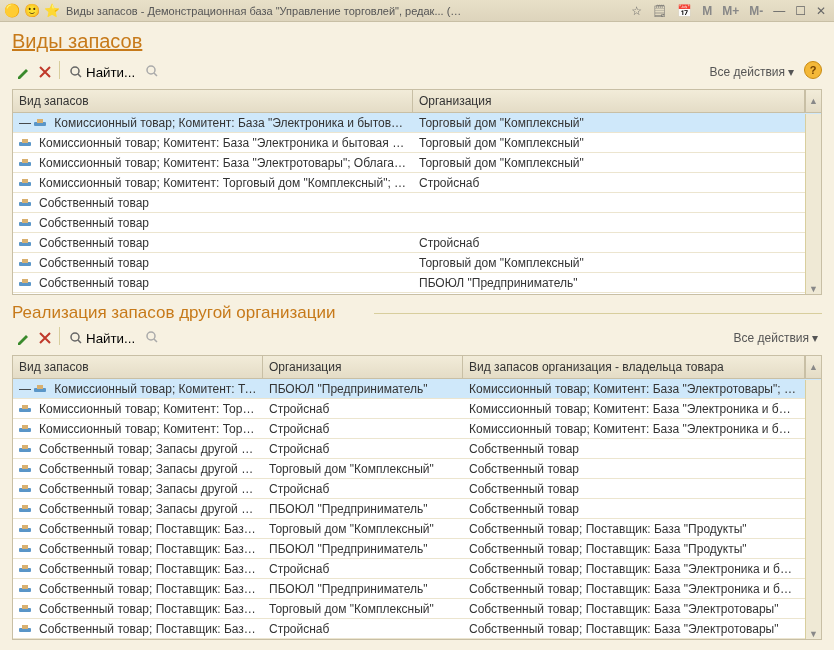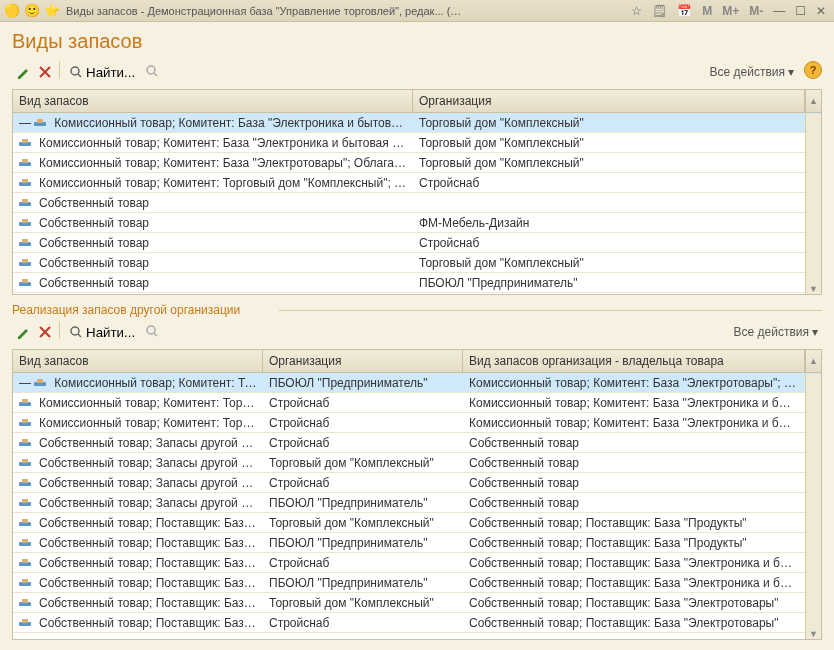--- a/index.html
+++ b/index.html
@@ -43,20 +43,21 @@
   height: calc(100% - 22px);
   display: flex;
   flex-direction: column;
 }
 
 h1.page-title {
   font-size: 20px;
   color: #c77a1a;
   font-weight: normal;
   margin-bottom: 6px;
+  text-decoration: underline;
 }
 
 .toolbar {
   display: flex;
   gap: 0;
   padding: 2px 0 6px 0;
 }
 .toolbar .tool-btn {
   width: 22px; height: 22px;
   border: 1px solid transparent;
@@ -130,21 +131,21 @@
   width: 16px; height: 10px;
   display: inline-block;
   margin-right: 4px;
   vertical-align: middle;
 }
 .row-icon svg { display:block; }
 
 .section-title {
   color: #c77a1a;
   margin: 8px 0 2px 0;
-  font-size: 12px;
+  font-size: 17px;
   display: flex; align-items: center; gap: 31px;
 }
 .section-title .line {
   flex: 1; height: 1px; background: #d8ce9d; margin-left: 8px;
 }
 
 
 .grid1 .c1 { width: 400px; }
 .grid1 .c2 { flex: 1; }
 .grid2 .c1 { width: 250px; }
@@ -261,21 +262,20 @@
                 <rect x="0" y="4" width="12" height="4" rx="1" fill="#5a96c8"></rect>
                 <rect x="3" y="1" width="6" height="4" fill="#d8b070"></rect>
               </svg></span>Собственный товар</div>
           <div style="width:16px"></div>
         </div>
         <div class="tr">
           <div class="td c1"><span class="row-icon"><svg width="16" height="10">
                 <rect x="0" y="4" width="12" height="4" rx="1" fill="#5a96c8"></rect>
                 <rect x="3" y="1" width="6" height="4" fill="#d8b070"></rect>
               </svg></span>Собственный товар</div>
-          <div class="td c2">ФМ-Мебель-Дизайн</div>
           <div style="width:16px"></div>
         </div>
         <div class="tr">
           <div class="td c1"><span class="row-icon"><svg width="16" height="10">
                 <rect x="0" y="4" width="12" height="4" rx="1" fill="#5a96c8"></rect>
                 <rect x="3" y="1" width="6" height="4" fill="#d8b070"></rect>
               </svg></span>Собственный товар</div>
           <div class="td c2">Стройснаб</div>
           <div style="width:16px"></div>
         </div>

